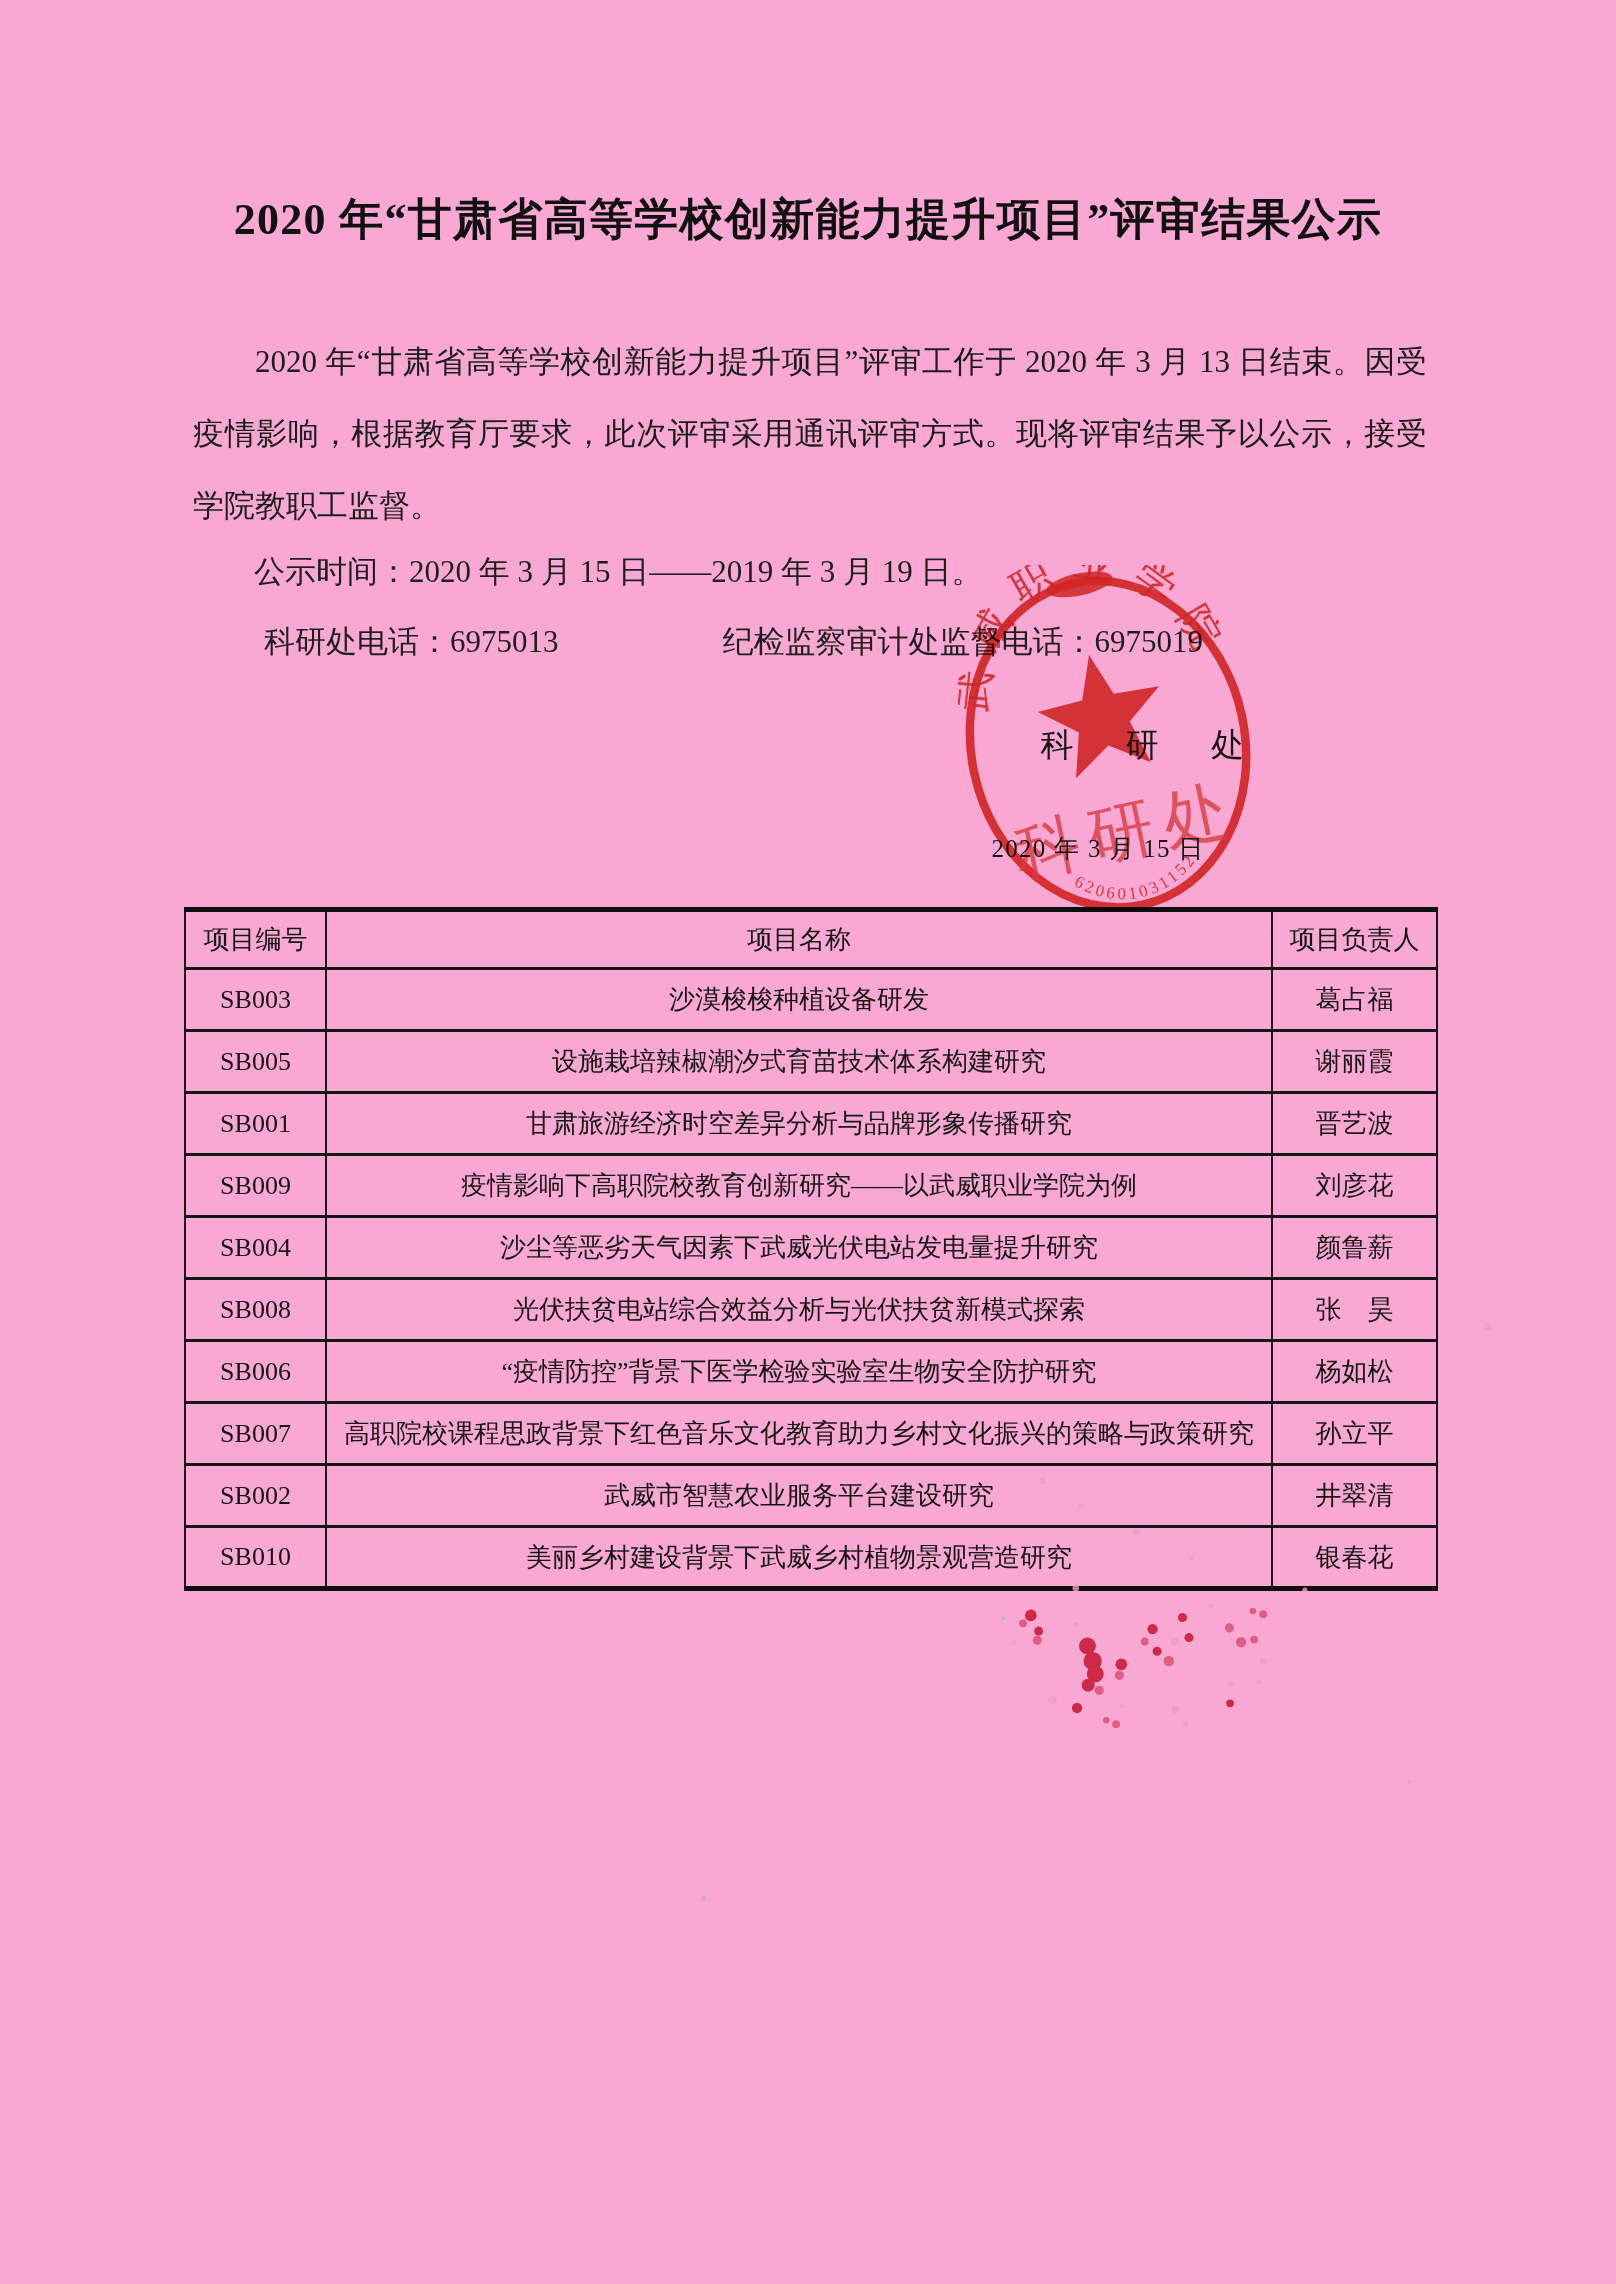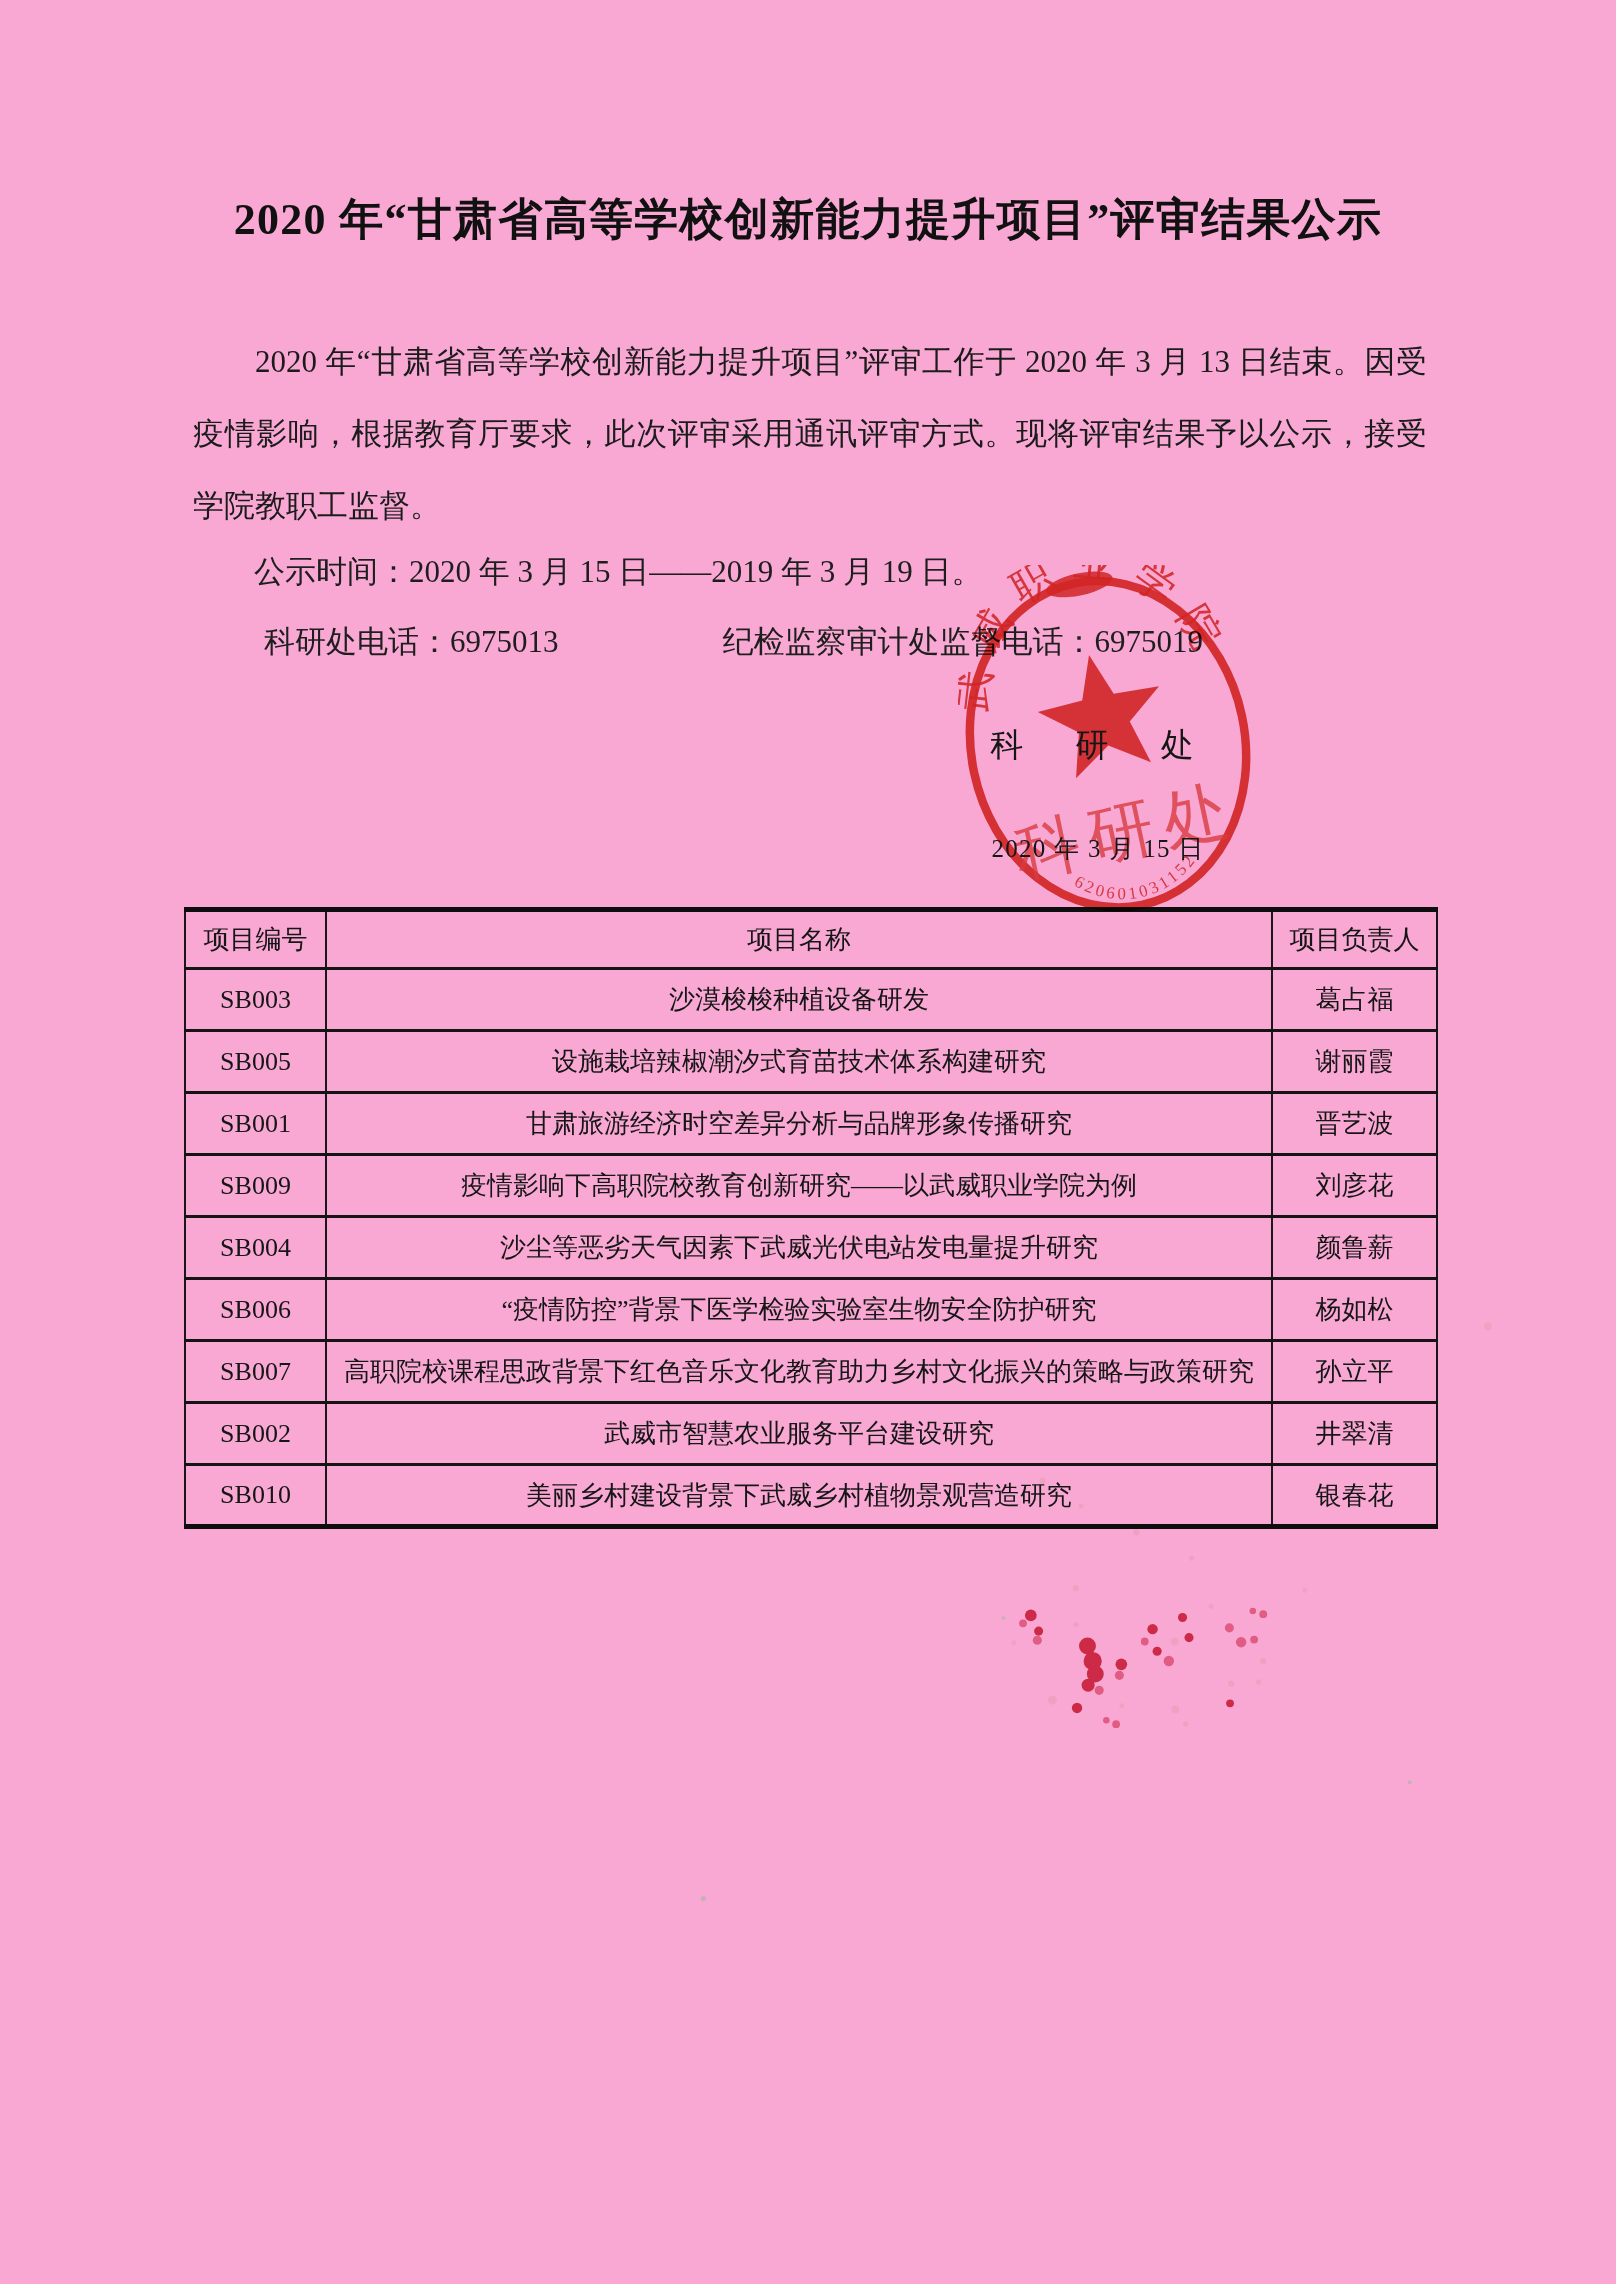--- a/index.html
+++ b/index.html
@@ -24,21 +24,21 @@
     position:absolute;left:193px;top:326px;width:1234px;
     font-size:31px;line-height:72px;color:#1b1b1b;
   }
   .para{text-indent:2em;text-align:justify;}
   .line{white-space:nowrap;}
   .indent2{padding-left:61px;}
   .publicity{position:absolute;left:193px;top:536px;width:1234px;font-size:31px;line-height:72px;}
   .contacts{position:absolute;left:203px;top:606px;width:1234px;font-size:31px;line-height:72px;}
   .contact-gap{display:inline-block;width:164px;}
   .signoff-dept{
-    position:absolute;left:940px;top:723px;width:326px;text-align:center;
+    position:absolute;left:940px;top:723px;width:326px;text-align:right;
     font-size:33px;letter-spacing:22px;color:#161616;z-index:5;
   }
   .signoff-date{
     position:absolute;left:935px;top:832px;width:326px;text-align:center;
     font-size:25px;letter-spacing:1.3px;color:#161616;z-index:5;
   }
   .stamp{
     position:absolute;left:958px;top:565px;width:300px;height:365px;z-index:4;
     mix-blend-mode:multiply;opacity:.92;
   }
@@ -143,20 +143,25 @@
           <td>疫情影响下高职院校教育创新研究——以武威职业学院为例</td>
           <td>刘彦花</td>
         </tr>
 
         <tr>
           <td>SB004</td>
           <td>沙尘等恶劣天气因素下武威光伏电站发电量提升研究</td>
           <td>颜鲁薪</td>
         </tr>
 
+        <tr>
+          <td>SB008</td>
+          <td>光伏扶贫电站综合效益分析与光伏扶贫新模式探索</td>
+          <td>张　昊</td>
+        </tr>
 
         <tr>
           <td>SB006</td>
           <td>“疫情防控”背景下医学检验实验室生物安全防护研究</td>
           <td>杨如松</td>
         </tr>
 
         <tr>
           <td>SB007</td>
           <td>高职院校课程思政背景下红色音乐文化教育助力乡村文化振兴的策略与政策研究</td>

